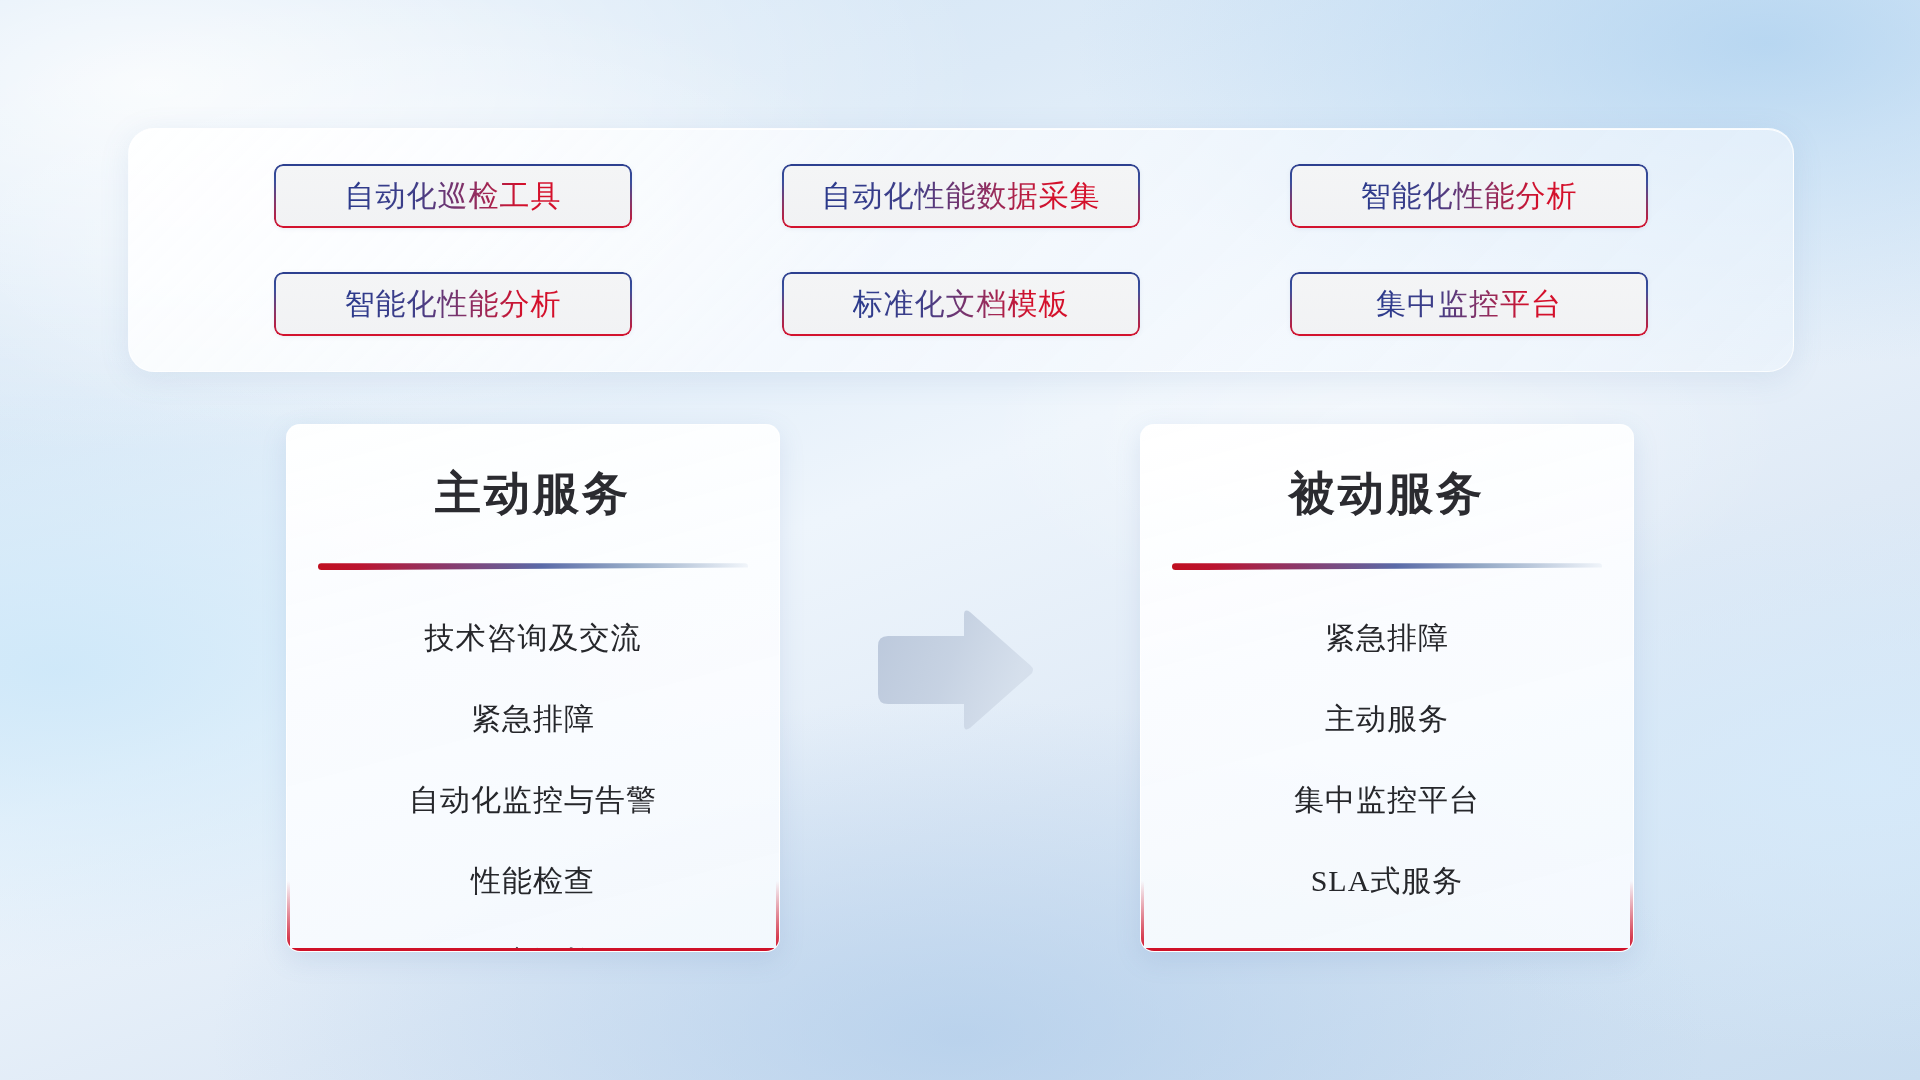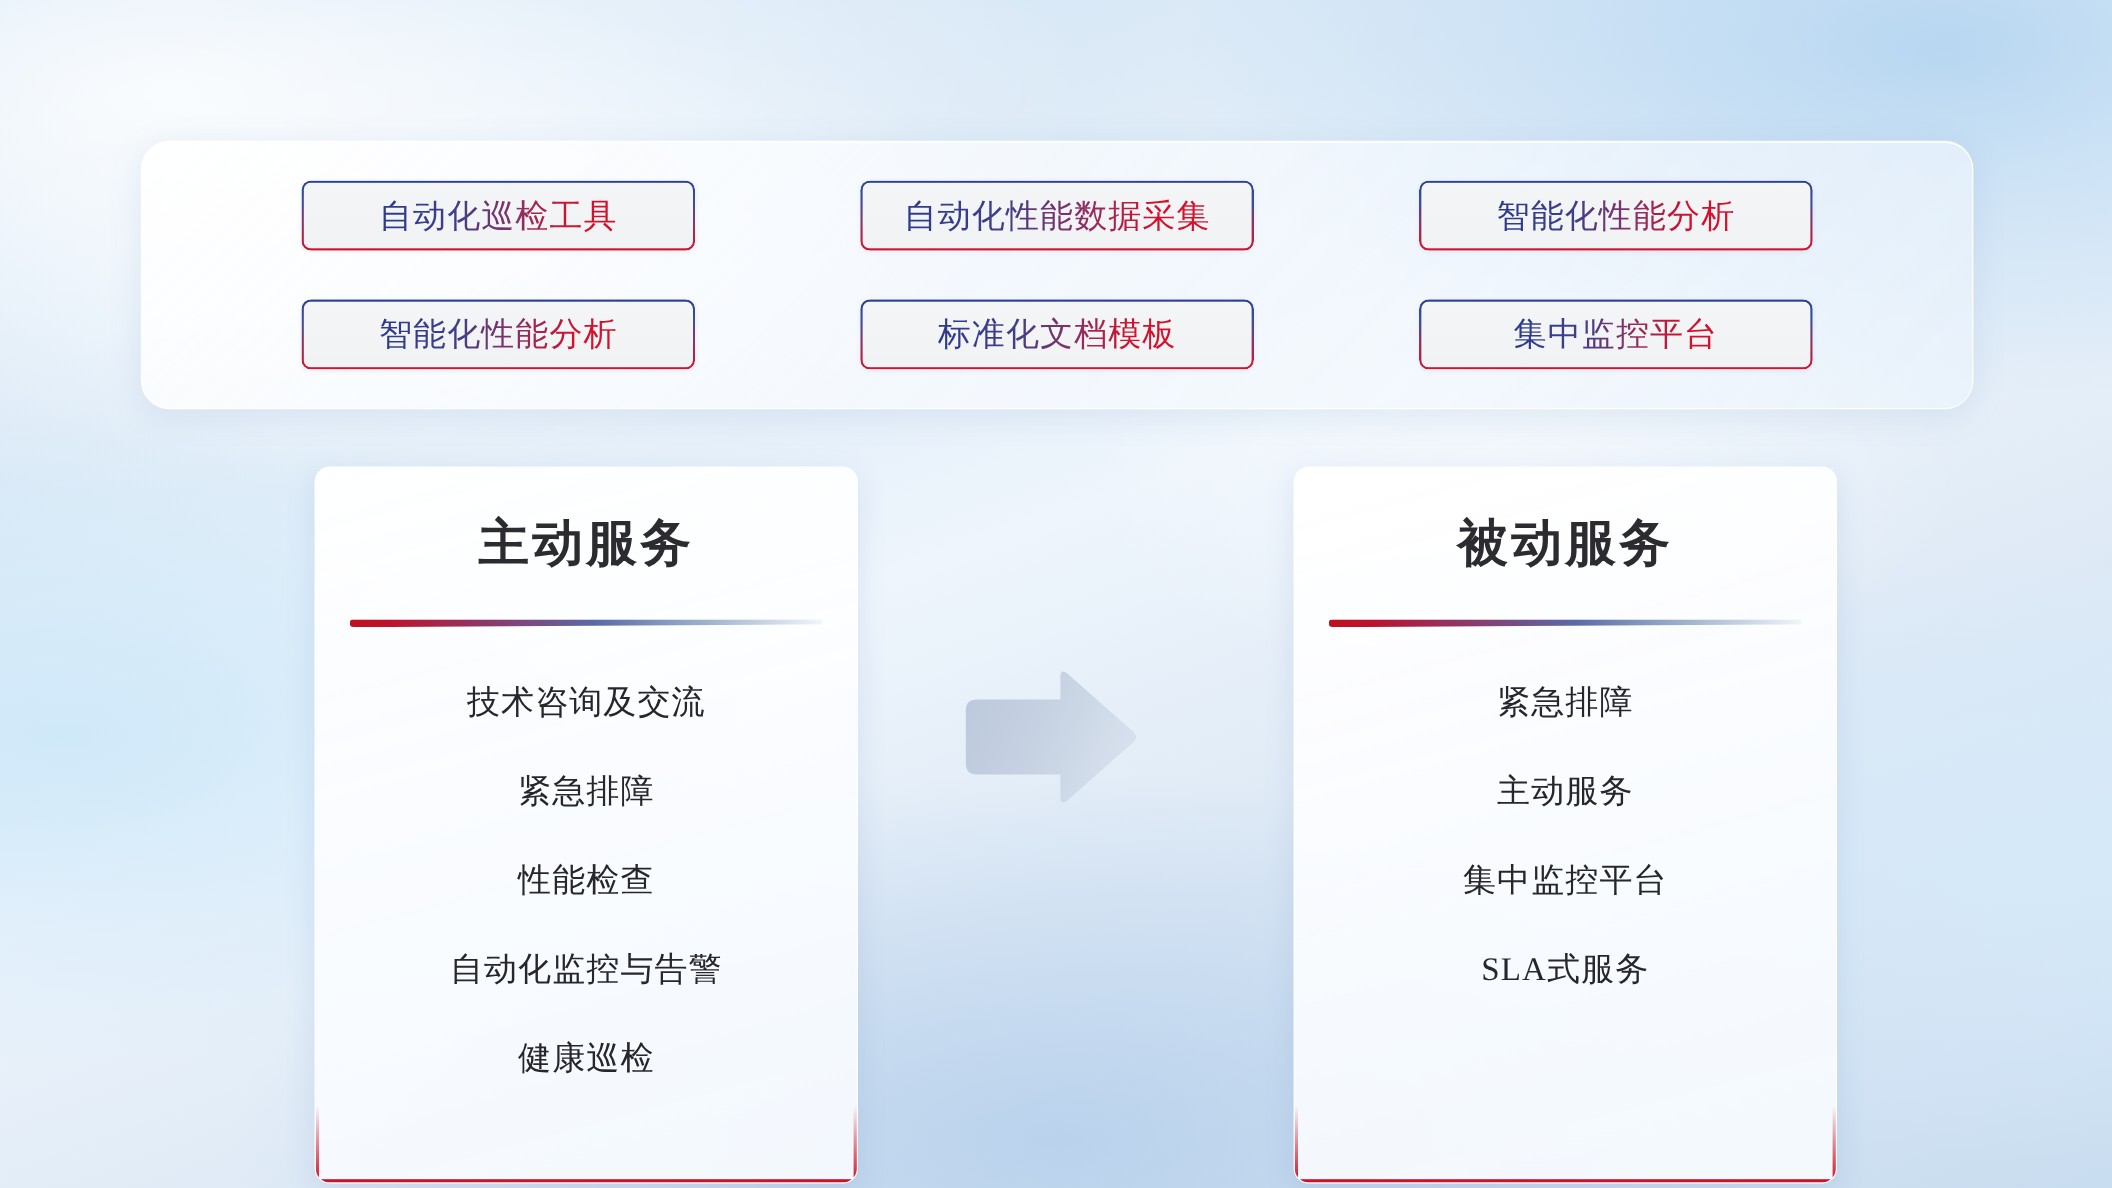--- a/index.html
+++ b/index.html
@@ -94,21 +94,21 @@
     -webkit-background-clip: text;
     background-clip: text;
     color: transparent;
     white-space: nowrap;
   }
 
   
   .card {
     position: absolute;
     width: 494px;
-    height: 652px;
+    height: 528px;
     top: 424px;
     border-radius: 14px;
     background: linear-gradient(165deg, rgba(255,255,255,0.96) 0%, rgba(252,253,255,0.93) 40%, rgba(246,250,254,0.92) 100%);
     box-shadow: 0 8px 26px rgba(94,130,178,0.15);
     box-sizing: border-box;
     border: 1px solid rgba(255,255,255,0.9);
     overflow: hidden;
   }
   .card::after {
     content: "";
@@ -118,21 +118,21 @@
     background: #cf1128;
   }
   .card::before {
     content: "";
     position: absolute;
     left: 0; bottom: 0;
     width: 3px; height: 70px;
     background: linear-gradient(180deg, rgba(207,17,40,0) 0%, #cf1128 100%);
   }
   #card-active { left: 286px; }
-  #card-passive { left: 1140px; margin-left: 36px; }
+  #card-passive { left: 1140px; }
   .card-side-right {
     position: absolute;
     right: 0; bottom: 0;
     width: 3px; height: 70px;
     background: linear-gradient(180deg, rgba(207,17,40,0) 0%, #cf1128 100%);
   }
   .card-title {
     margin-top: 38px;
     text-align: center;
     font-size: 46px;
@@ -207,22 +207,22 @@
   </div>
 </section>
 
 <section class="card" id="card-active">
   <div class="card-side-right"></div>
   <h2 class="card-title">主动服务</h2>
   <div class="card-divider"></div>
   <ul class="card-list">
     <li>技术咨询及交流</li>
     <li>紧急排障</li>
+    <li>自动化监控与告警</li>
     <li>性能检查</li>
-    <li>自动化监控与告警</li>
     <li>健康巡检</li>
   </ul>
 </section>
 
 <div id="flow-arrow">
   <svg width="162" height="122" viewBox="0 0 162 122" xmlns="http://www.w3.org/2000/svg">
     <defs>
       <linearGradient id="arrowGrad" x1="0" y1="0" x2="1" y2="0.3">
         <stop offset="0%" stop-color="#b9c6da" stop-opacity="0.95"></stop>
         <stop offset="55%" stop-color="#c3cfe0" stop-opacity="0.9"></stop>

